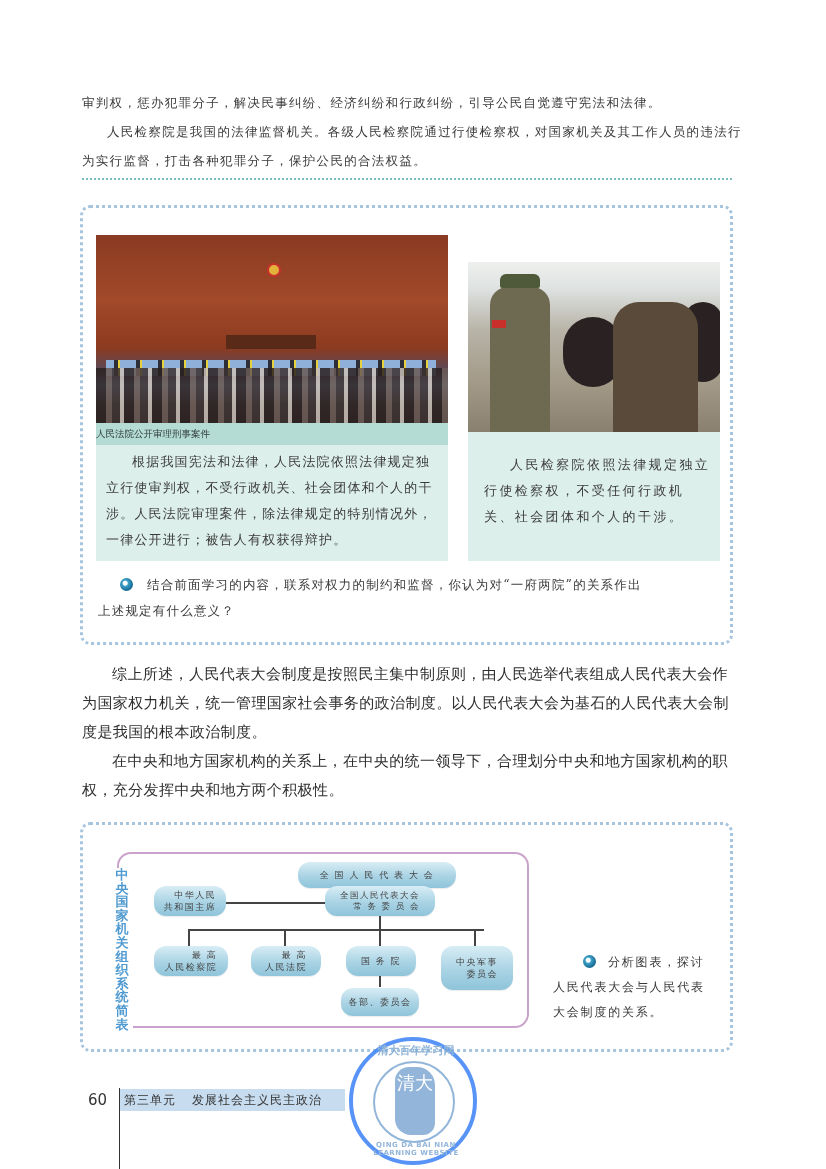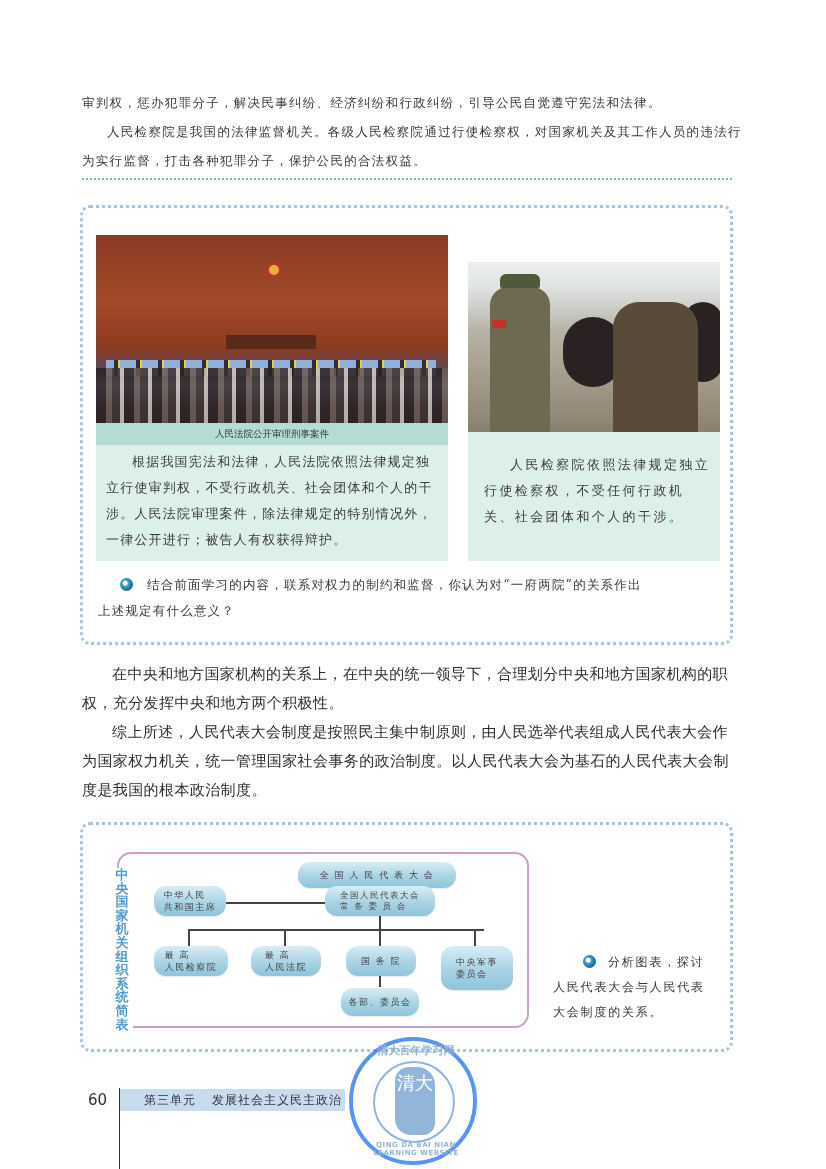--- a/index.html
+++ b/index.html
@@ -28,47 +28,47 @@
   .court-photo .row { position: absolute; left: 10px; top: 125px; width: 330px; height: 16px; background: repeating-linear-gradient(90deg, #8fb0d8 0 8px, #2e2e38 8px 12px, #e6d23a 12px 14px, #8fb0d8 14px 22px); }
 
   .field-photo { height: 170px; background: linear-gradient(180deg, #eef0ee 0%, #dfe3e2 15%, #b8b4a8 40%, #a39a88 70%, #8a8070 100%); }
   .field-photo .officer { position: absolute; left: 22px; top: 25px; width: 60px; height: 145px; background: #6e6a52; border-radius: 18px 18px 0 0; }
   .field-photo .cap { position: absolute; left: 32px; top: 12px; width: 40px; height: 14px; background: #4e5a3a; border-radius: 6px 6px 2px 2px; }
   .field-photo .patch { position: absolute; left: 24px; top: 58px; width: 14px; height: 8px; background: #c9302c; }
   .field-photo .herder { position: absolute; left: 145px; top: 40px; width: 85px; height: 130px; background: #5a4a3a; border-radius: 26px 26px 0 0; }
   .field-photo .yak { position: absolute; left: 95px; top: 55px; width: 60px; height: 70px; background: #2a2222; border-radius: 30px; }
   .field-photo .yak2 { position: absolute; left: 215px; top: 40px; width: 40px; height: 80px; background: #2a2222; border-radius: 20px; }
 
-  .caption-bar { position: absolute; left: 0; width: 100%; height: 22px; background: #b4dbd4; font-family: "DejaVu Sans", "Liberation Sans", sans-serif; font-size: 9.5px; line-height: 22px; text-align: center; color: #2f3b3a; }
+  .caption-bar { position: absolute; left: 0; width: 100%; height: 22px; background: #b4dbd4; font-family: "DejaVu Sans", "Liberation Sans", sans-serif; font-size: 9.5px; line-height: 22px; text-align: left; color: #2f3b3a; }
   .panel-left .caption-bar { top: 188px; }
   .panel-right .caption-bar { top: 170px; }
 
   .panel-text { position: absolute; left: 10px; right: 8px; font-size: 13px; line-height: 26px; color: #3c3c3c; letter-spacing: 1.2px; }
   .panel-left .panel-text { top: 214px; }
   .panel-right .panel-text { top: 190px; letter-spacing: 2.4px; margin-left: 6px; }
 
   .question { position: absolute; left: 120px; top: 572px; width: 605px; font-size: 12.5px; line-height: 26px; color: #3a3a3a; letter-spacing: 1.2px; }
   .question .q-text { display: inline; }
   .bullet-icon { display: inline-block; width: 13px; height: 13px; border-radius: 50%; background: radial-gradient(circle at 40% 40%, #ffffff 0 2px, #3fa3c9 3px, #1a6f99 7px); vertical-align: -2px; margin-right: 14px; }
   .question .q-line2 { margin-left: -22px; }
 
   .body-text { position: absolute; left: 82px; top: 660px; width: 652px; font-size: 15px; line-height: 29px; color: #2e2e2e; letter-spacing: .4px; }
   .body-text p { margin: 0; }
 
   .org-frame { position: absolute; left: 117px; top: 852px; width: 412px; height: 176px; border: 2px solid #c9a3cb; border-radius: 14px; }
   .org-vertical-title { position: absolute; left: 111px; top: 868px; width: 22px; font-family: "DejaVu Sans", "Liberation Sans", sans-serif; font-size: 13px; font-weight: bold; line-height: 13.6px; color: #4f9ad0; text-align: center; background: #fff; }
-  .node { position: absolute; background: linear-gradient(180deg, #d8edf5 0%, #a9d3e4 55%, #8fc4da 100%); border-radius: 12px; font-size: 9px; color: #444; text-align: left; display: flex; align-items: center; justify-content: center; line-height: 12px; letter-spacing: 1.5px; white-space: pre-line; box-shadow: 0 1px 1px rgba(0,0,0,.08); }
+  .node { position: absolute; background: linear-gradient(180deg, #d8edf5 0%, #a9d3e4 55%, #8fc4da 100%); border-radius: 12px; font-size: 9px; color: #444; text-align: right; display: flex; align-items: center; justify-content: center; line-height: 12px; letter-spacing: 1.5px; white-space: pre-line; box-shadow: 0 1px 1px rgba(0,0,0,.08); }
   .line { position: absolute; background: #444; }
 
   .side-question { position: absolute; left: 553px; top: 950px; width: 160px; font-size: 12px; line-height: 25px; color: #3a3a3a; letter-spacing: 1.8px; }
   .side-question .sq-first { padding-left: 30px; }
 
   .footer-number { position: absolute; left: 88px; top: 1091px; font-family: "DejaVu Sans", "Liberation Sans", sans-serif; font-size: 15px; color: #333; }
   .footer-rule { position: absolute; left: 119px; top: 1088px; width: 1px; height: 81px; background: #333; }
-  .footer-band { position: absolute; left: 120px; top: 1089px; width: 225px; height: 22px; background: #c8dcef; font-family: "DejaVu Sans", "Liberation Sans", sans-serif; font-size: 12px; line-height: 22px; color: #333; padding-left: 24px; letter-spacing: 1px; }
+  .footer-band { position: absolute; left: 120px; top: 1089px; width: 225px; height: 22px; background: #c8dcef; font-family: "DejaVu Sans", "Liberation Sans", sans-serif; font-size: 12px; line-height: 22px; color: #333; padding-left: 4px; letter-spacing: 1px; }
   .footer-band .sep { display: inline-block; width: 16px; }
 
   .watermark { position: absolute; left: 349px; top: 1037px; width: 128px; height: 128px; border: 4px solid #3b82f6; border-radius: 50%; opacity: .85; }
   .watermark .inner-ring { position: absolute; left: 20px; top: 20px; width: 82px; height: 82px; border: 2px solid #7fa9d3; border-radius: 50%; }
   .watermark .seal { position: absolute; left: 42px; top: 26px; width: 40px; height: 68px; background: #7fa9d3; border-radius: 14px 18px 12px 16px; color: #fff; font-size: 18px; text-align: center; line-height: 32px; }
   .watermark .arc-top { position: absolute; left: 18px; top: 2px; width: 90px; font-family: "DejaVu Sans", "Liberation Sans", sans-serif; font-size: 11px; color: #7fa9d3; font-weight: bold; text-align: center; }
   .watermark .arc-bottom { position: absolute; left: 4px; top: 100px; width: 118px; font-family: "DejaVu Sans", "Liberation Sans", sans-serif; font-size: 7px; color: #7fa9d3; font-weight: bold; text-align: center; letter-spacing: .5px; }
 </style>
 </head>
 <body>
@@ -103,22 +103,22 @@
   </div>
   <div class="panel-text indent">人民检察院依照法律规定独立行使检察权，不受任何行政机关、社会团体和个人的干涉。</div>
 </div>
 
 <div class="question">
   <span class="bullet-icon"></span><span class="q-text">结合前面学习的内容，联系对权力的制约和监督，你认为对“一府两院”的关系作出</span>
   <div class="q-line2">上述规定有什么意义？</div>
 </div>
 
 <div class="body-text">
+  <p class="indent">综上所述，人民代表大会制度是按照民主集中制原则，由人民选举代表组成人民代表大会作为国家权力机关，统一管理国家社会事务的政治制度。以人民代表大会为基石的人民代表大会制度是我国的根本政治制度。</p>
   <p class="indent">在中央和地方国家机构的关系上，在中央的统一领导下，合理划分中央和地方国家机构的职权，充分发挥中央和地方两个积极性。</p>
-  <p class="indent">综上所述，人民代表大会制度是按照民主集中制原则，由人民选举代表组成人民代表大会作为国家权力机关，统一管理国家社会事务的政治制度。以人民代表大会为基石的人民代表大会制度是我国的根本政治制度。</p>
 </div>
 
 <div class="box box2"></div>
 <div class="org-frame"></div>
 <div class="org-vertical-title">中央国家机关组织系统简表</div>
 
 <div class="line" style="left:225px; top:902px; width:100px; height:2px;"></div>
 <div class="line" style="left:379px; top:914px; width:2px; height:73px;"></div>
 <div class="line" style="left:188px; top:929px; width:296px; height:2px;"></div>
 <div class="line" style="left:188px; top:929px; width:2px; height:18px;"></div>

